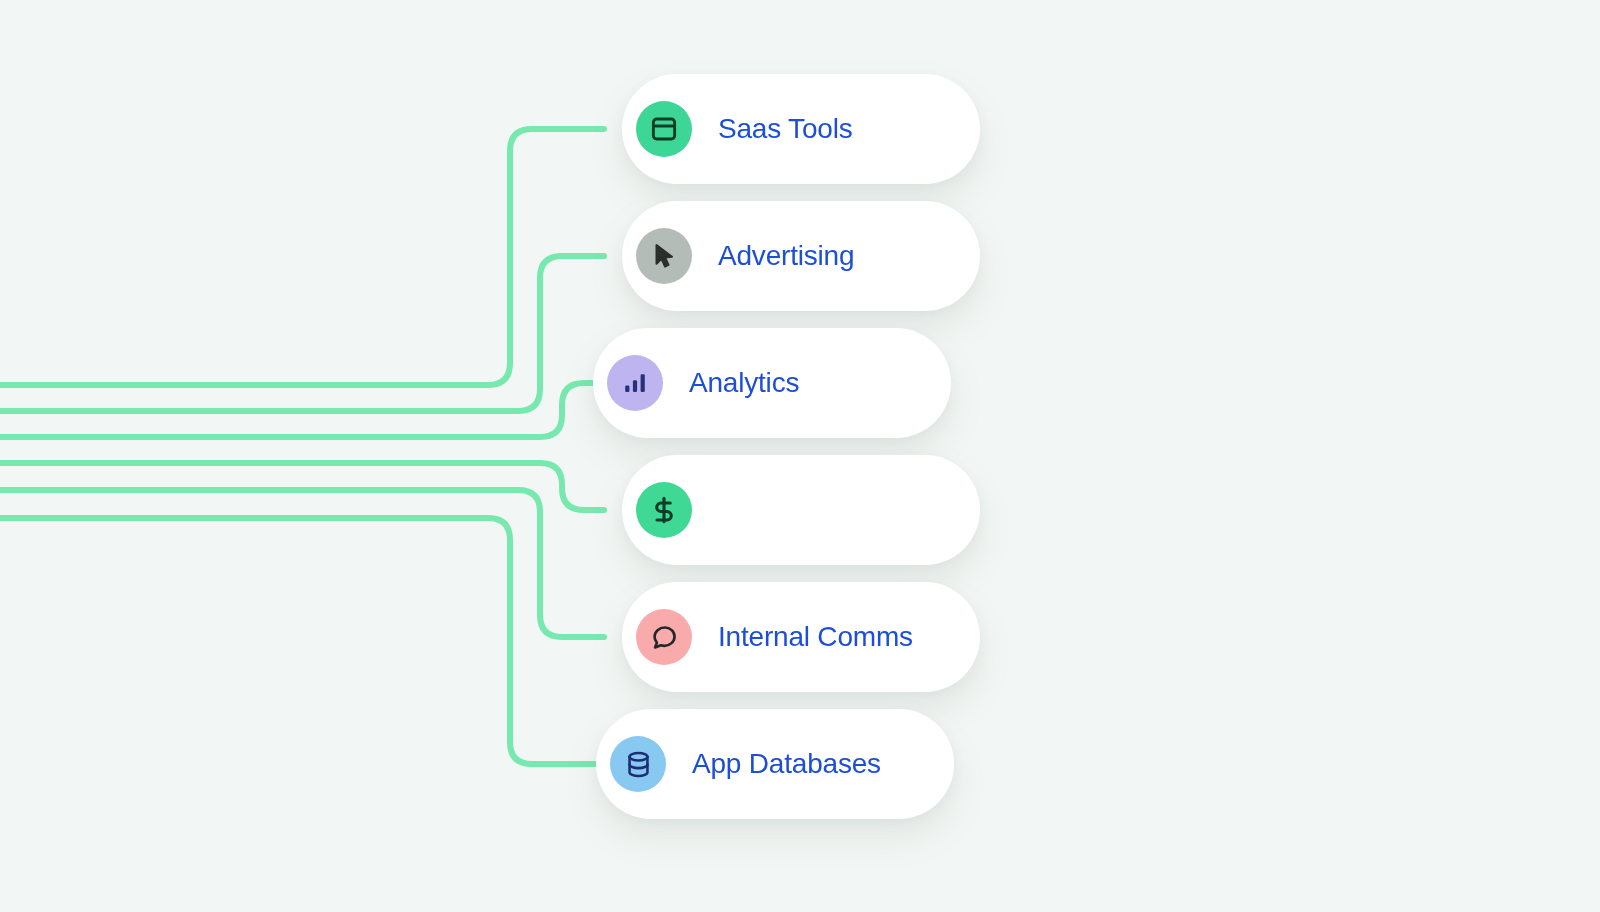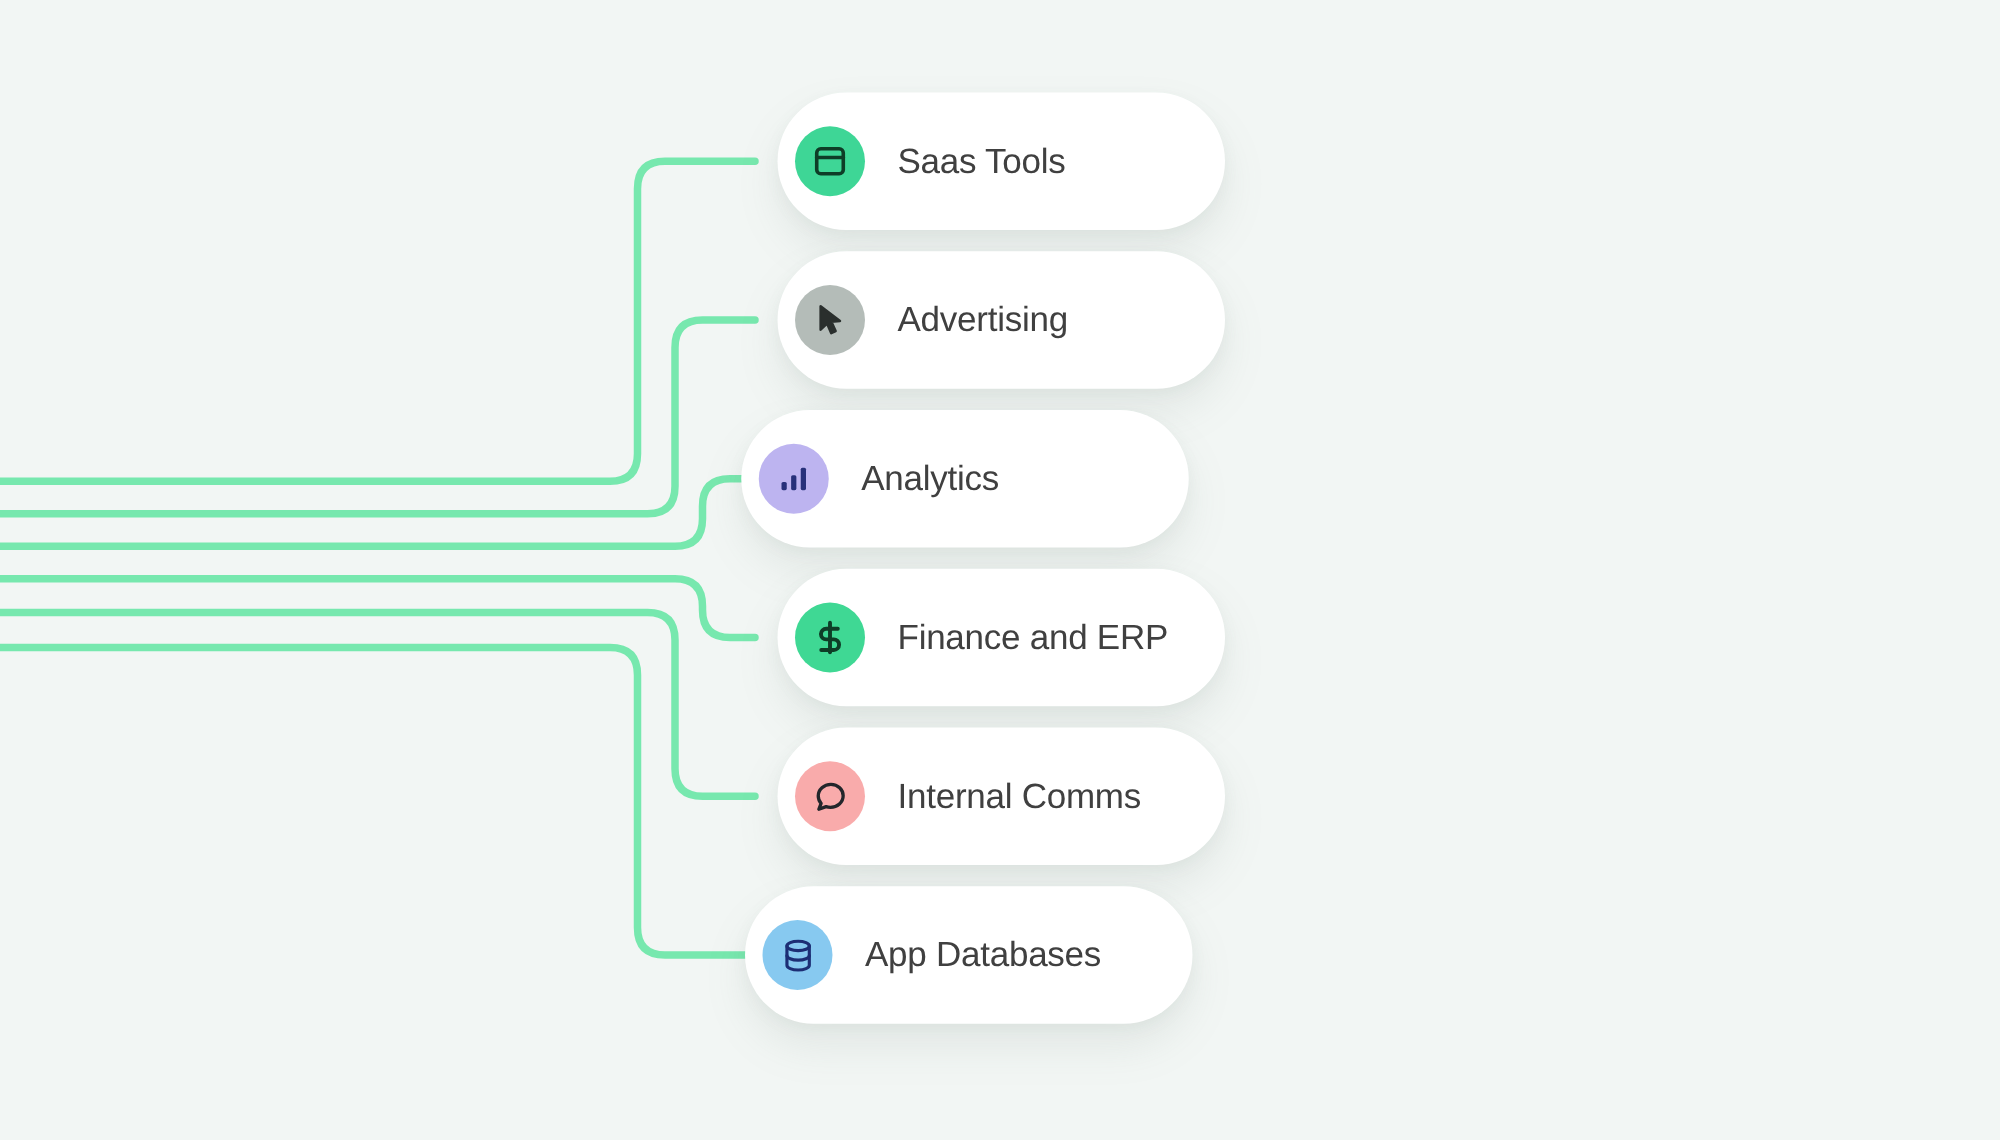--- a/index.html
+++ b/index.html
@@ -59,21 +59,21 @@
     justify-content: center;
   }
   .icon-wrap svg {
     display: block;
   }
   .card-label {
     margin-left: 26px;
     font-size: 28px;
     font-weight: 400;
     letter-spacing: -0.2px;
-    color: #404040;
+    color: #1d4ed8;
     white-space: nowrap;
     font-family: "Liberation Sans", sans-serif;
   }
 </style>
 </head>
 <body>
 
 <div id="stage">
 
   <svg id="wires" viewBox="0 0 1600 912" width="1600" height="912" aria-hidden="true">
@@ -115,21 +115,20 @@
         </div>
         <span class="card-label">Analytics</span>
       </div>
       <div class="card" style="top: 455px; left: 622px;">
         <div class="icon-wrap" style="background: rgb(63, 216, 148);">
           <svg width="30" height="30" viewBox="0 0 24 24" fill="none" stroke="#0E3D27" stroke-width="2.5" stroke-linecap="round" stroke-linejoin="round">
             <line x1="12" y1="2.6" x2="12" y2="21.4"></line>
             <path d="M17 6.4H9.6a3.4 3.4 0 0 0 0 6.8h4.8a3.4 3.4 0 0 1 0 6.8H6.4"></path>
           </svg>
         </div>
-        <span class="card-label">Finance and ERP</span>
       </div>
       <div class="card" style="top: 582px; left: 622px;">
         <div class="icon-wrap" style="background: rgb(249, 171, 171);">
           <svg width="29" height="29" viewBox="0 0 24 24" fill="none" stroke="#23262B" stroke-width="2.2" stroke-linecap="round" stroke-linejoin="round">
             <path d="M20.3 11.2c0 4.3-3.8 7.7-8.4 7.7-1 0-2-.16-2.9-.46L4.2 20.2l1.5-3.9a7.3 7.3 0 0 1-1.9-4.9c0-4.3 3.8-7.7 8.4-7.7s8.1 3.4 8.1 7.5Z"></path>
           </svg>
         </div>
         <span class="card-label">Internal Comms</span>
       </div>
       <div class="card" style="top: 709px; left: 596px;">

